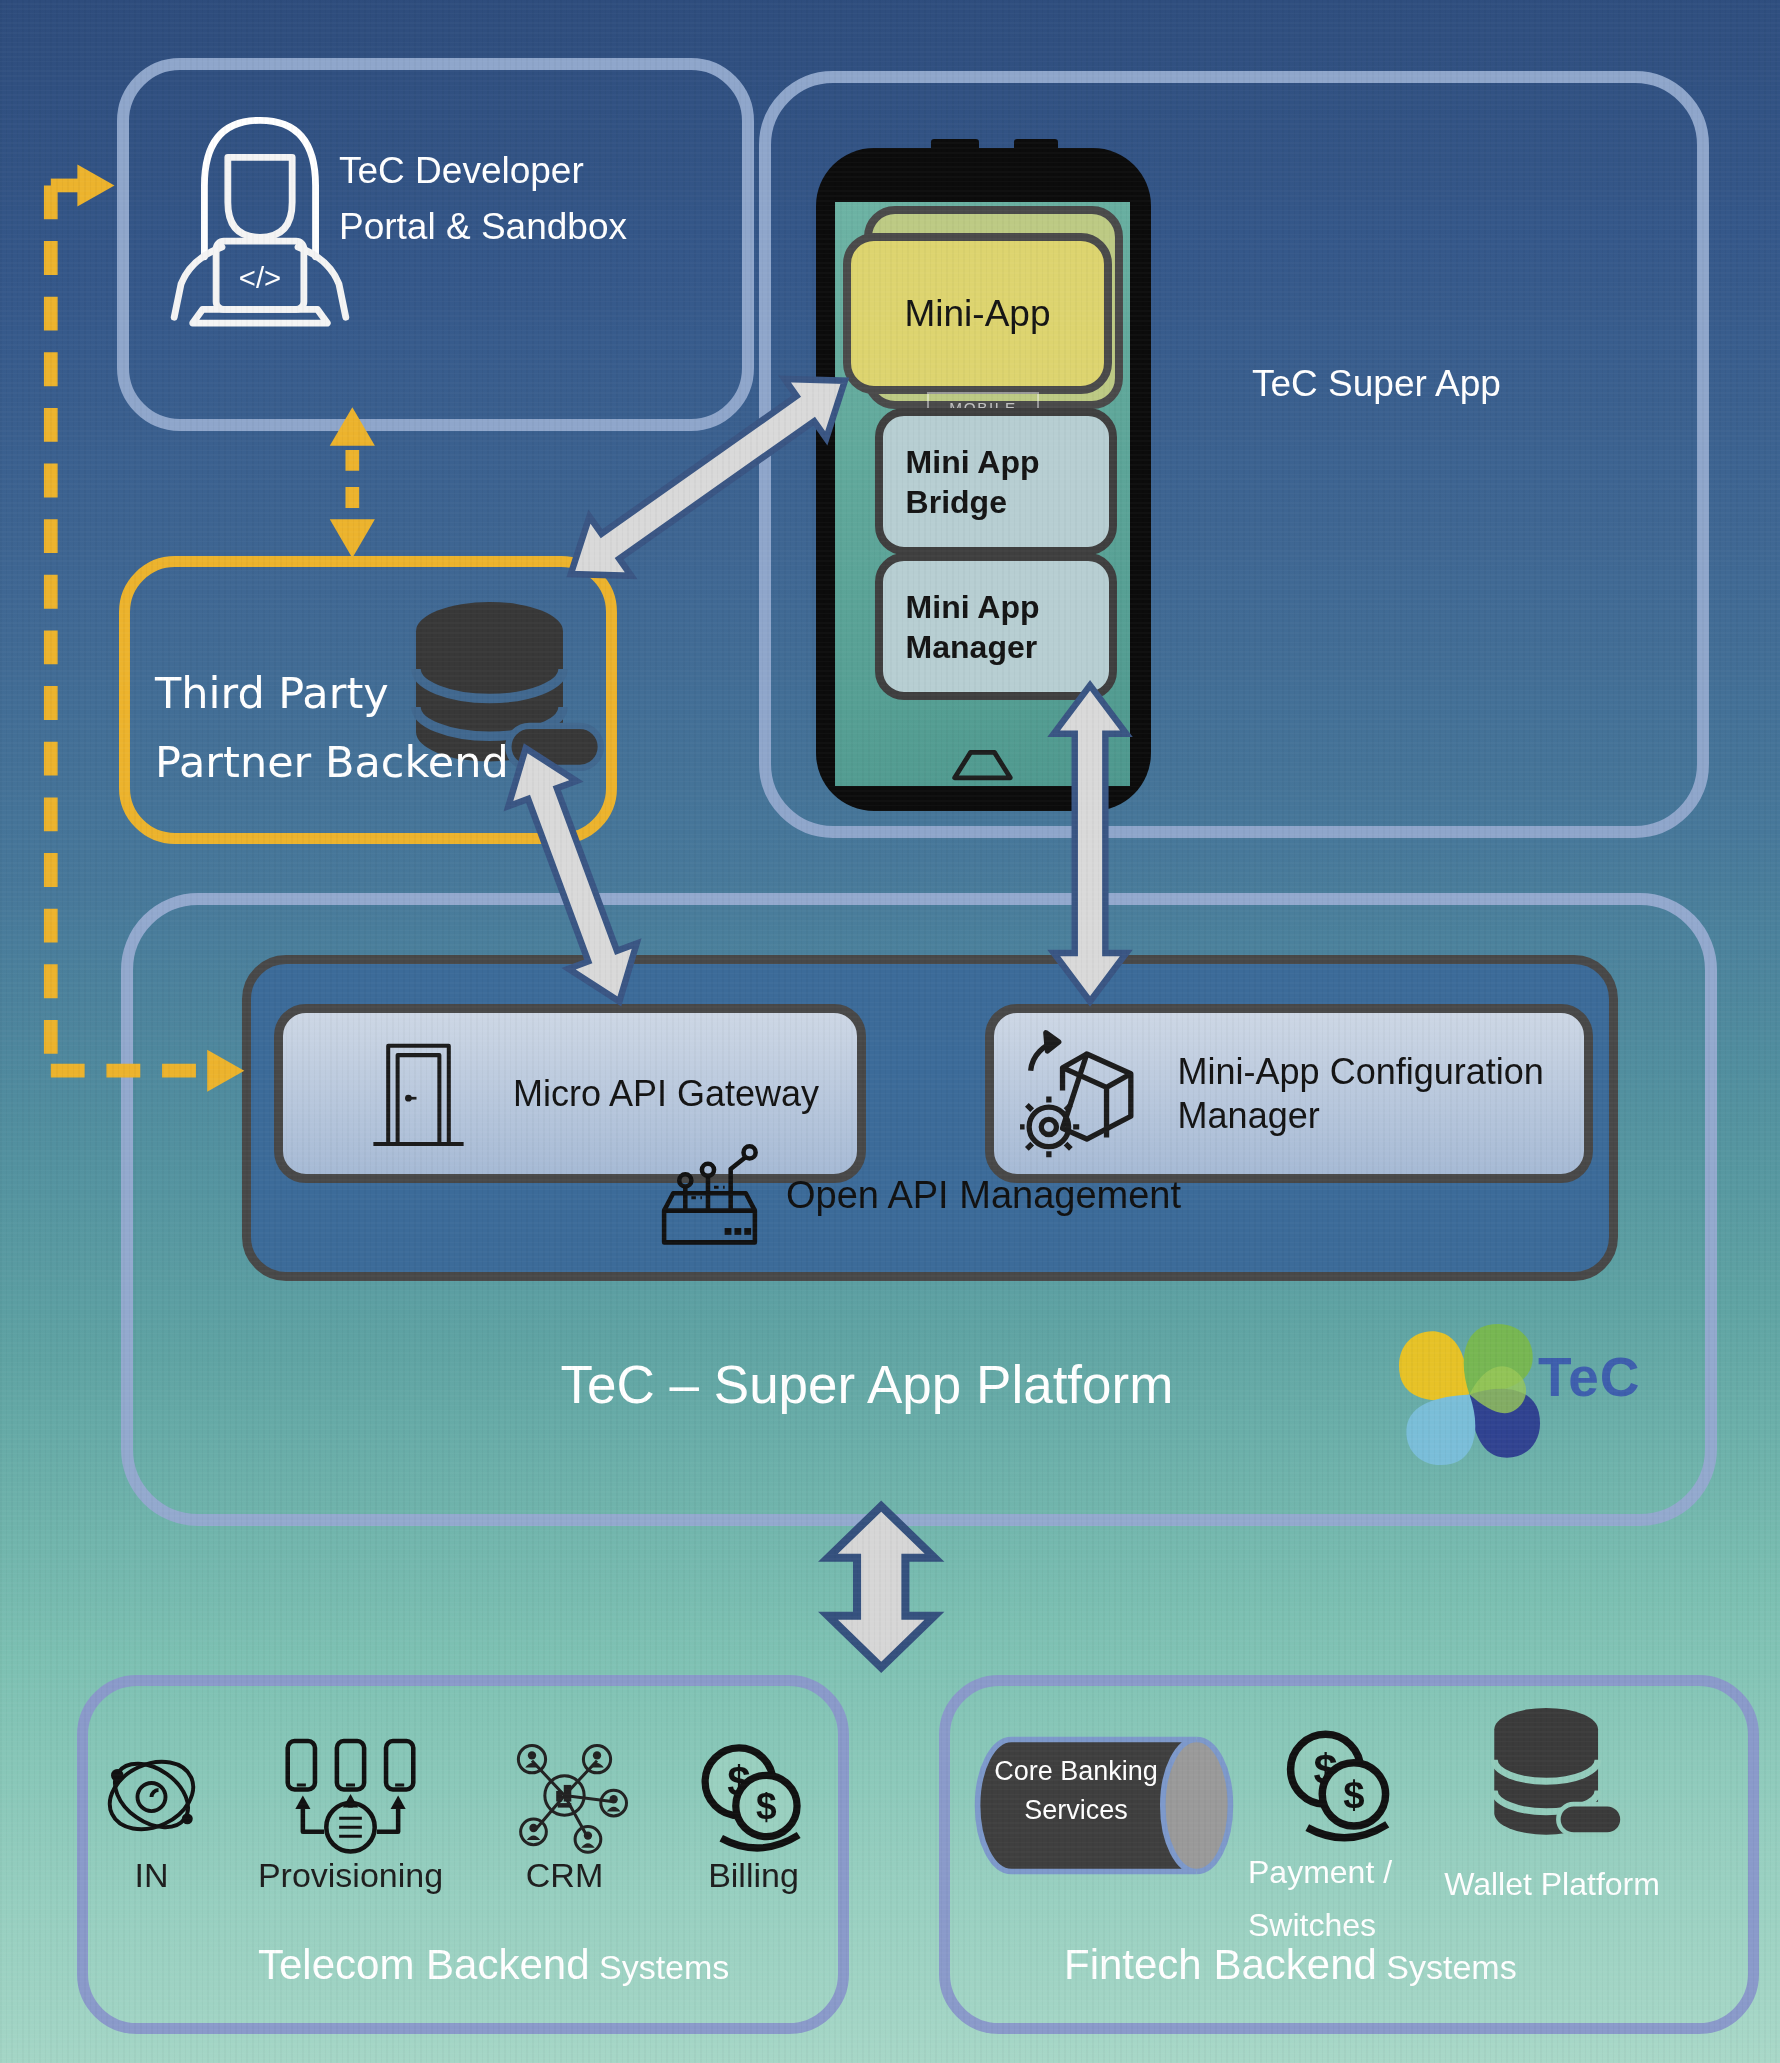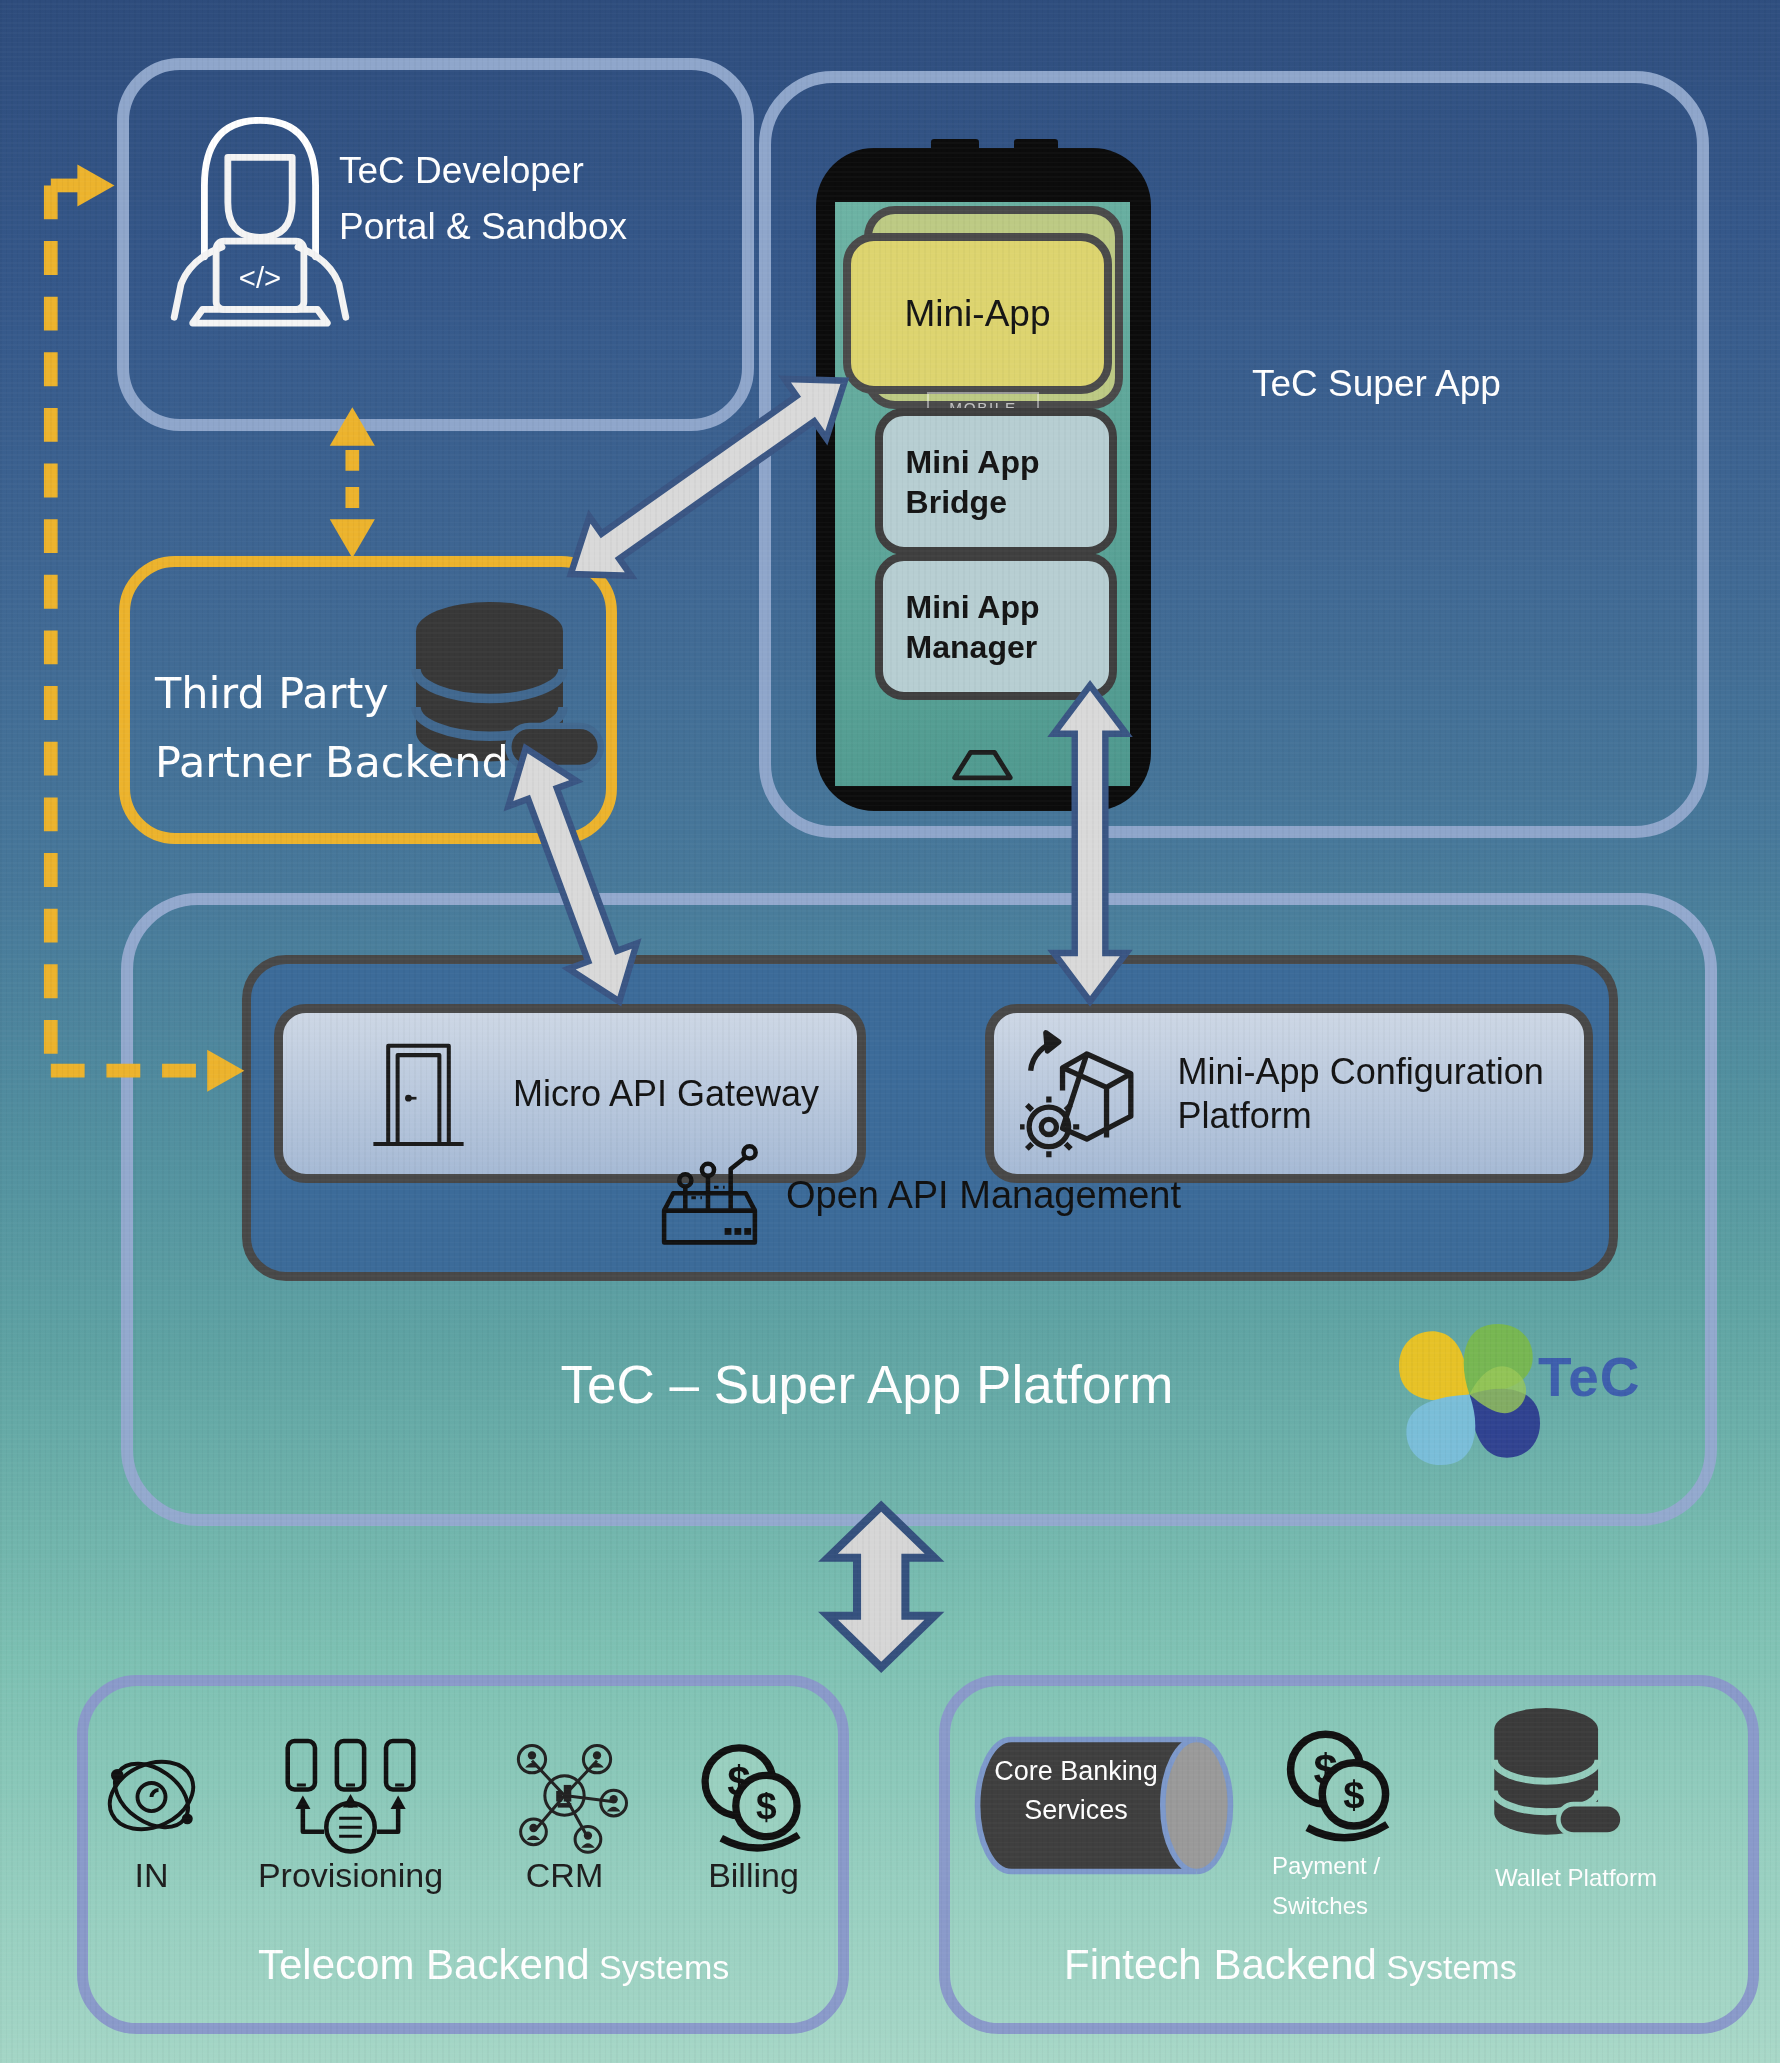--- a/index.html
+++ b/index.html
@@ -64,21 +64,21 @@
   .logo-text{left:1538px;top:1345px;font-size:55px;font-weight:bold;color:#3e5fad;letter-spacing:0.8px;}
 
   
   .sys-label{font-size:34px;color:#1e1e1e;text-align:center;}
   .sys-title{color:#fff;white-space:nowrap;}
   .sys-title .main{font-size:42px;}
   .sys-title .sub{font-size:34px;}
   .core-banking{left:963px;top:1729px;width:282px;height:153px;}
   .core-banking .cb-label{position:absolute;left:8px;top:22.6px;width:210px;text-align:center;
     color:#fff;font-size:27px;line-height:1.45;}
-  .fin-label{color:#fff;font-size:24px;line-height:1.65;margin-left:24px;}
+  .fin-label{color:#fff;font-size:32px;line-height:1.65;}
   svg text{font-family:"Liberation Sans",sans-serif;}
 </style>
 </head>
 <body>
 
 <div class="canvas">
 
   <div class="frame dev-portal"></div>
   <svg class="abs" style="left:157px;top:93px;" width="206" height="234" viewBox="0 0 210 240">
     <g fill="none" stroke="#f4f4f4" stroke-width="7" stroke-linecap="round" stroke-linejoin="round">
@@ -147,21 +147,21 @@
         <polygon points="55,22 38,10 40,34" fill="#1c1c1c"></polygon>
         <polygon points="92,38 150,64 150,120 92,150 60,136"></polygon>
         <path d="M92,38 60,56 60,86 M60,56 118,82 150,64 M118,82 118,148"></path>
         <circle cx="42" cy="134" r="26"></circle>
         <circle cx="42" cy="134" r="10"></circle>
         <path d="M42,102 v-8 M42,166 v8 M10,134 h-6 M74,134 h8 M20,112 l-7,-7 M64,112 l7,-7 M20,156 l-7,7 M64,156 l7,7"></path>
       </g>
     </svg>
     <div class="txt" style="margin-left:32px;">
       <div>Mini-App Configuration</div>
-      <div>Platform</div>
+      <div>Manager</div>
     </div>
   </div>
 
   <div class="abs openapi-row">
     <svg width="121" height="121" viewBox="0 0 160 150">
       <g fill="none" stroke="#111" stroke-width="6" stroke-linejoin="round">
         <rect x="20" y="95" width="120" height="42"></rect>
         <path d="M20,95 L32,72 H128 L140,95"></path>
         <path d="M48,93 V64"></path>
           <circle cx="48" cy="55" r="8"></circle>

